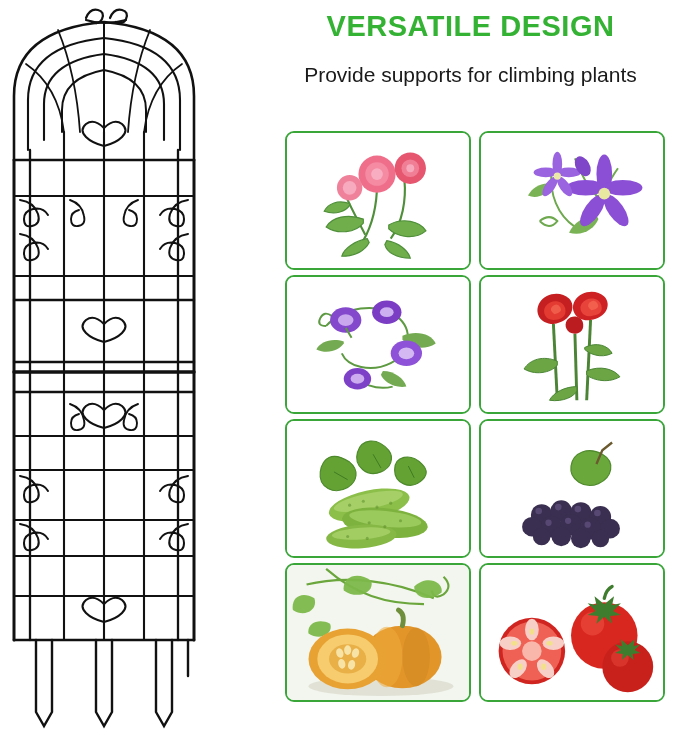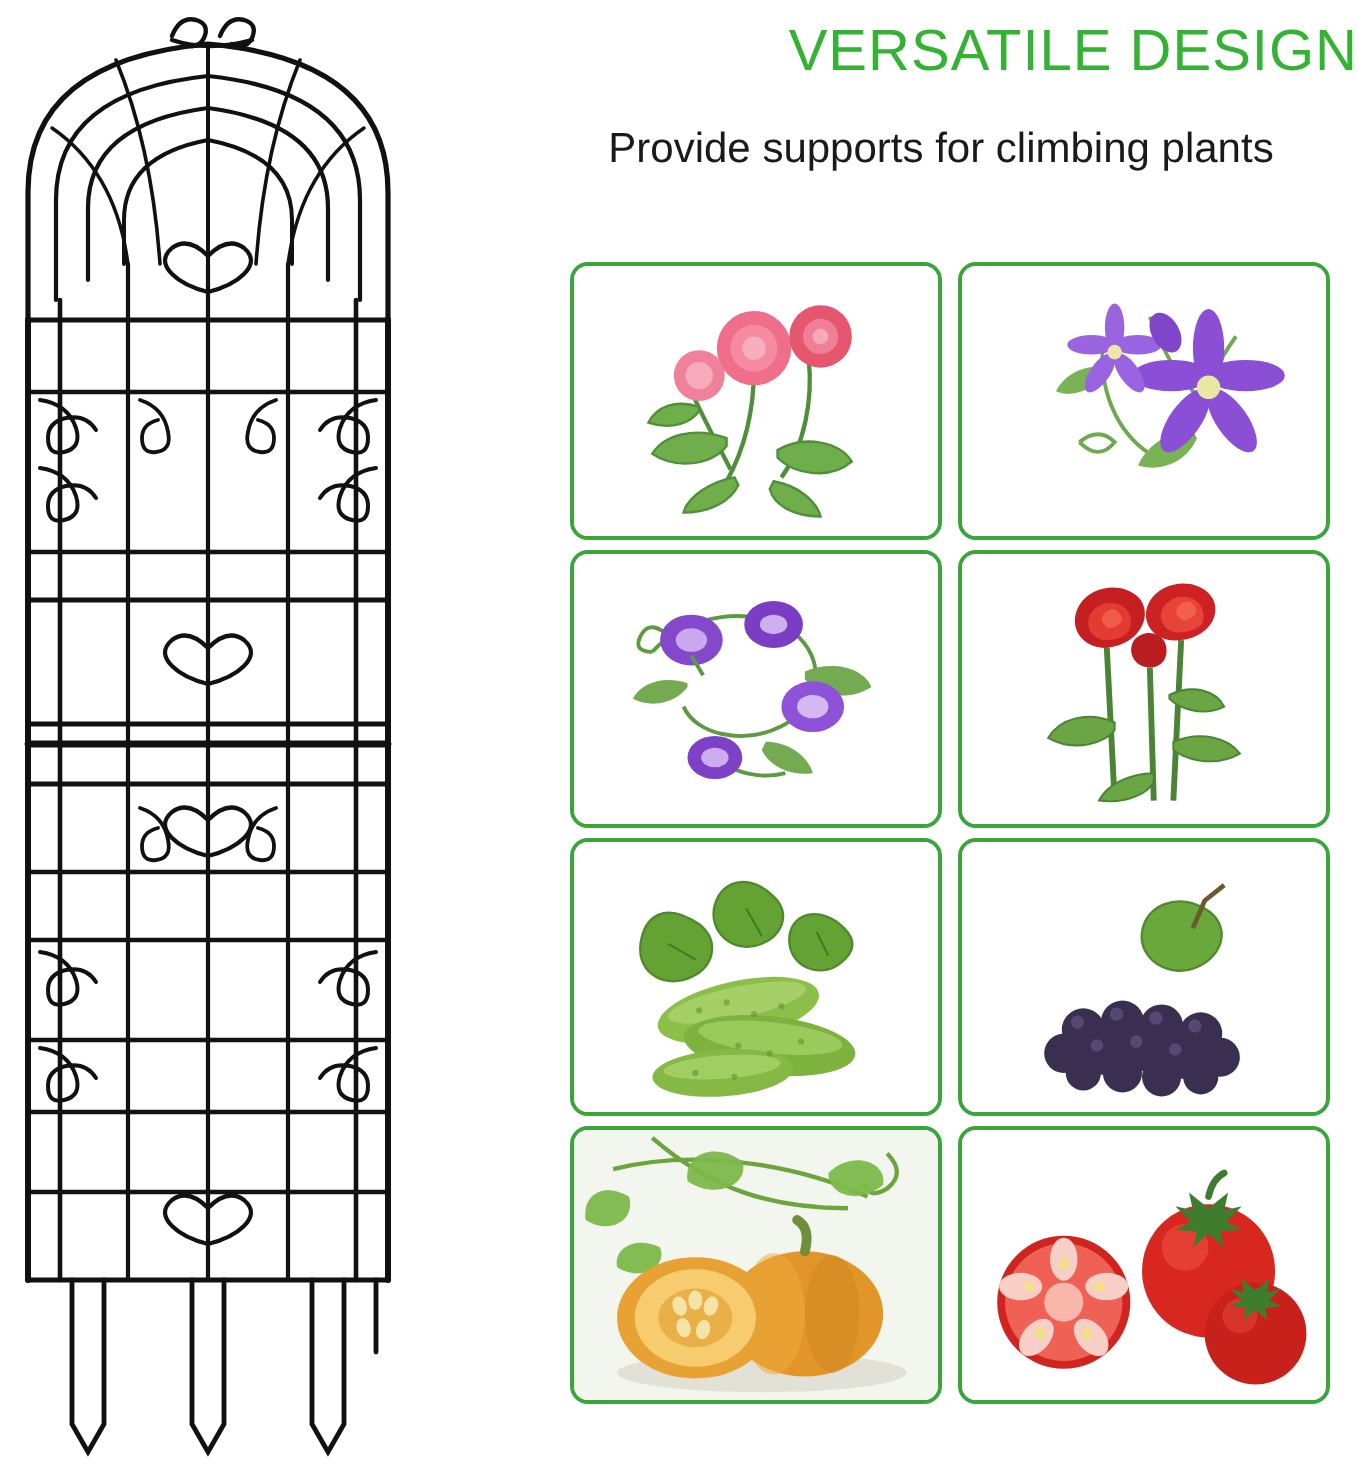--- a/index.html
+++ b/index.html
@@ -40,24 +40,24 @@
     top: 0;
     width: 417px;
     height: 741px;
   }
 
   .headline {
     position: absolute;
     top: 10px;
     left: 0;
     width: 417px;
-    text-align: right;
+    text-align: center;
     color: #34b233;
     font-size: 29px;
-    font-weight: normal;
+    font-weight: bold;
     letter-spacing: 0.5px;
   }
   .subhead {
     position: absolute;
     top: 63px;
     left: -10px;
     width: 437px;
     text-align: center;
     color: #1a1a1a;
     font-size: 21px;

